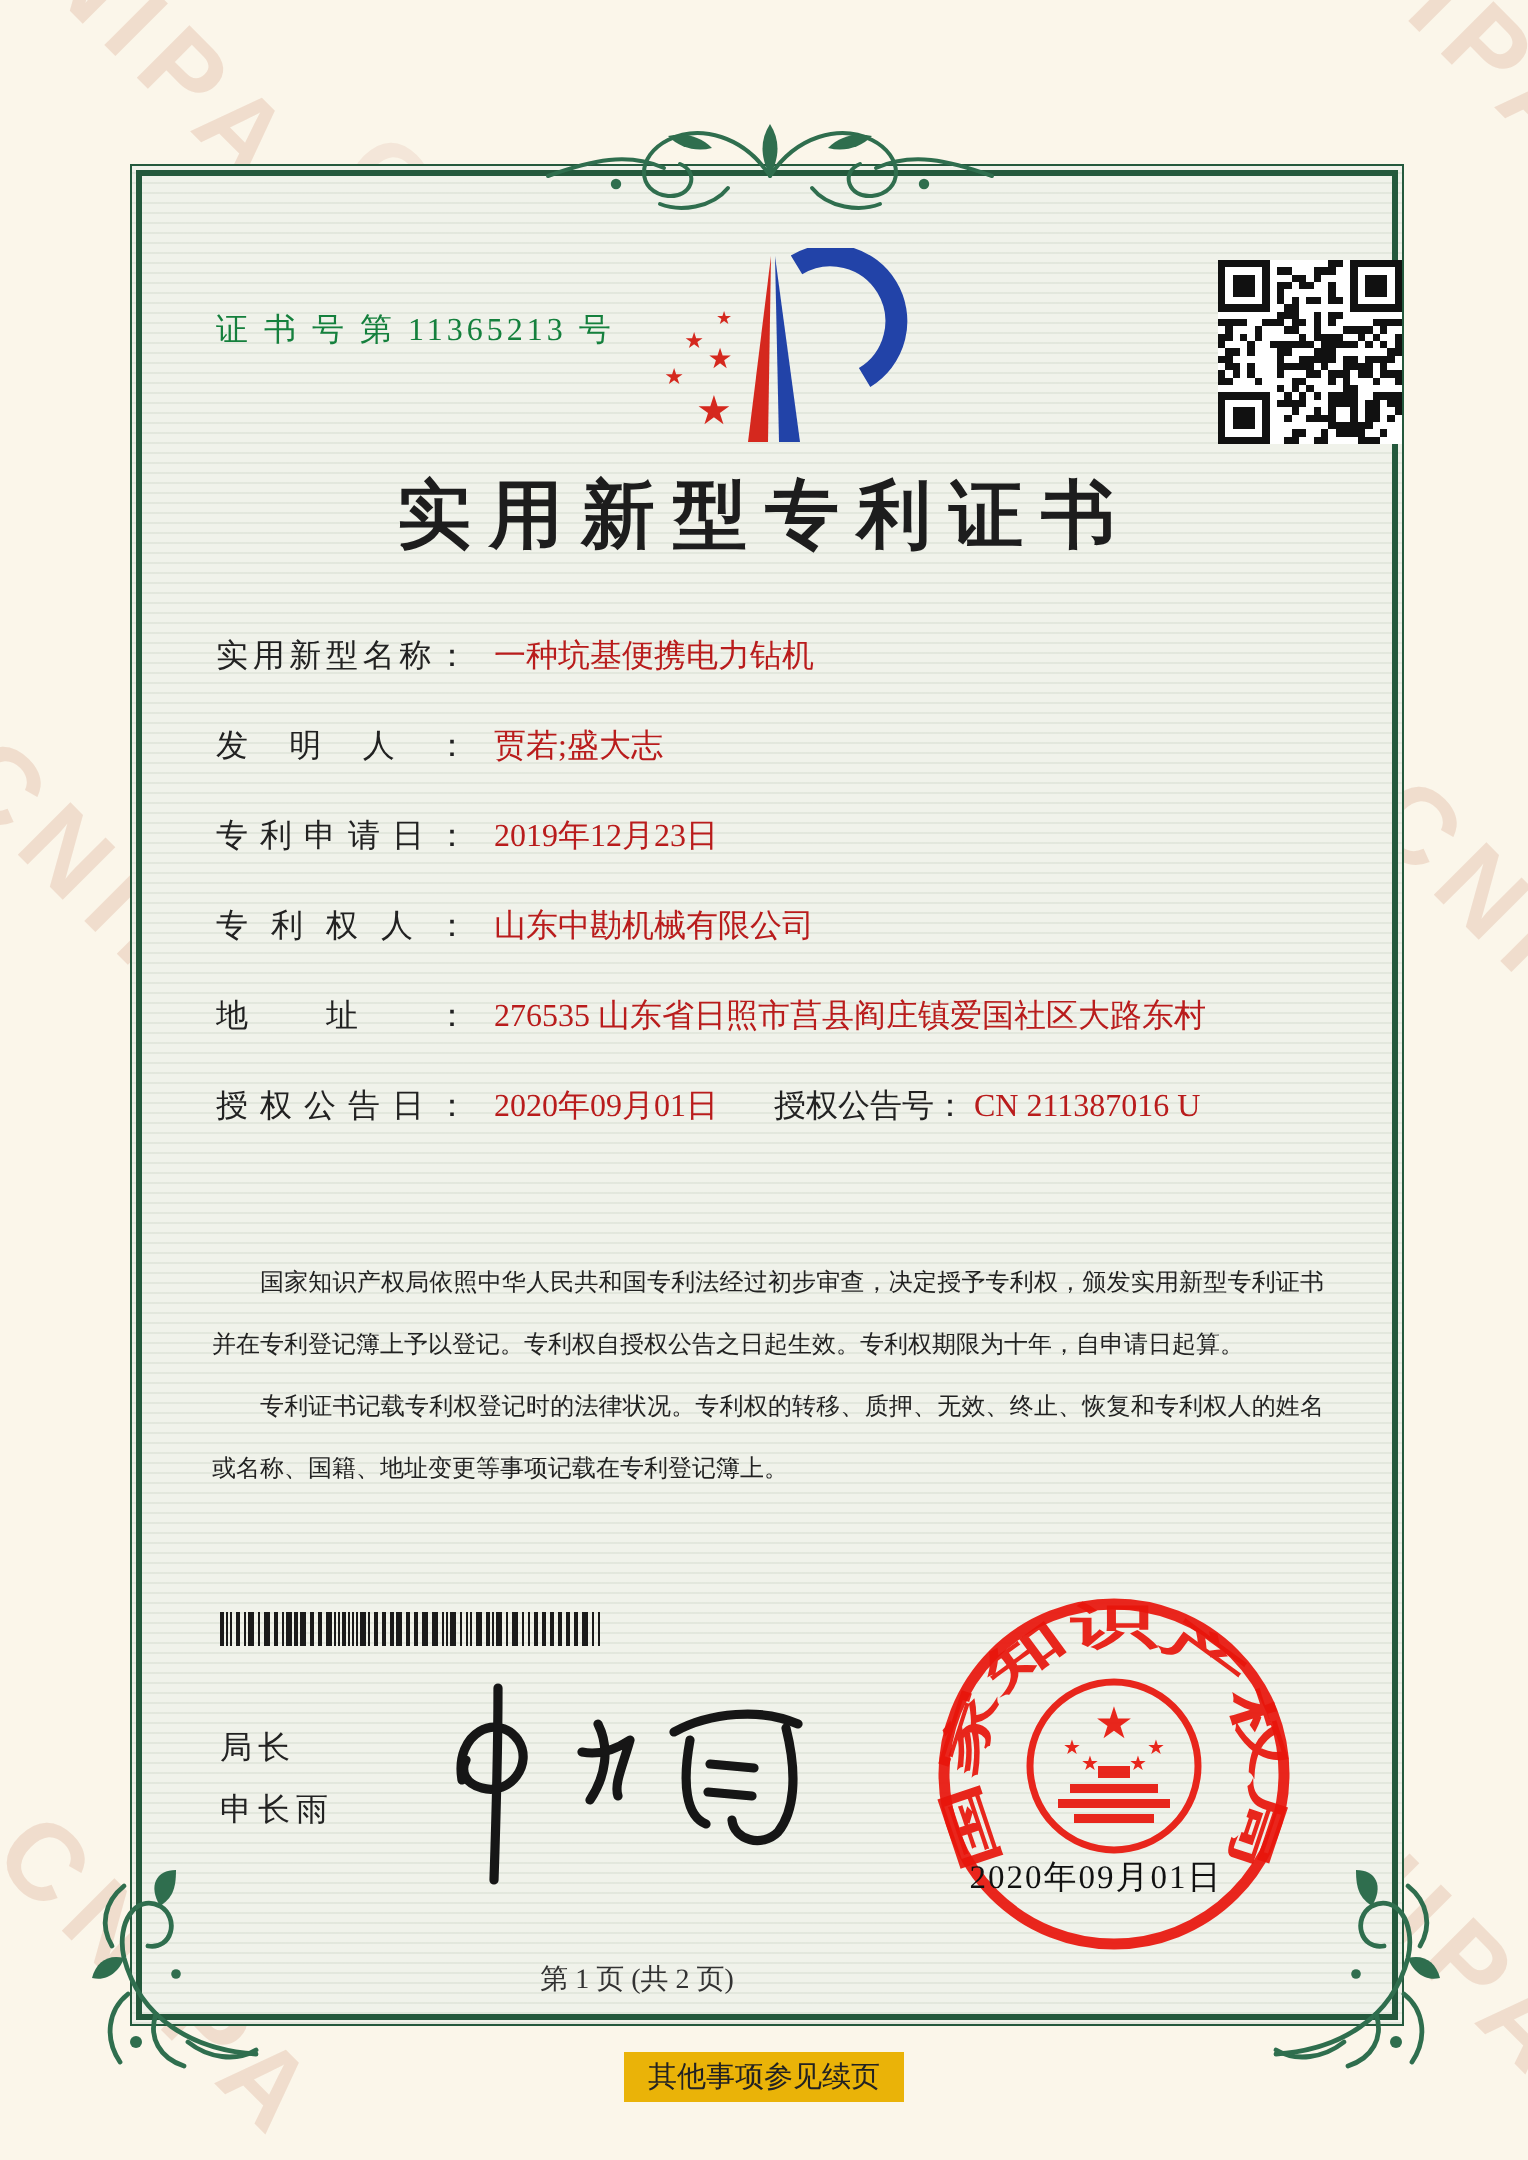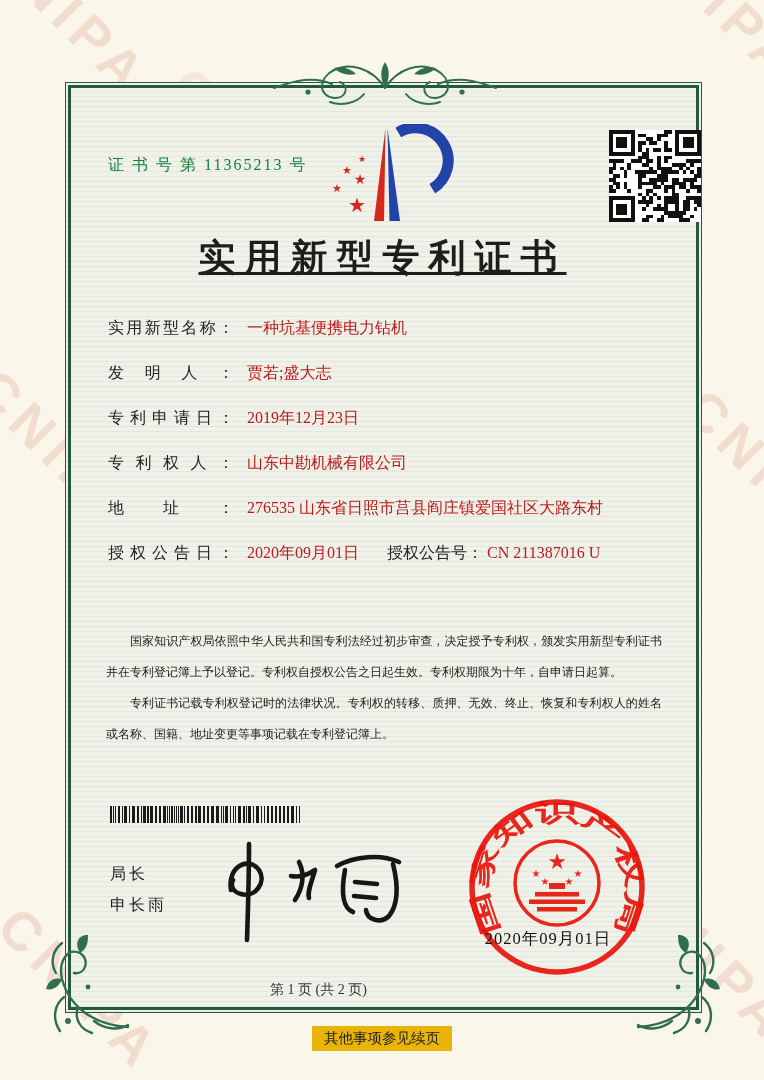--- a/index.html
+++ b/index.html
@@ -15,21 +15,21 @@
 
   
   .frame{position:absolute;left:65px;top:82px;width:635px;height:929px;
          border:1px solid #24593d;background:#f0f2ea;
          background-image:repeating-linear-gradient(0deg,rgba(145,165,140,.14) 0 1px,transparent 1px 5px);}
   .frame::before{content:"";position:absolute;inset:2px;border:3px solid #24593d;pointer-events:none;}
 
   .abs{position:absolute;}
   .cert-no{left:108px;top:131px;font-size:16px;letter-spacing:2px;color:#15803d;margin-top:24px;}
   .title{left:65px;top:233px;width:635px;text-align:center;font-size:37px;font-weight:bold;
-         letter-spacing:9px;color:#1d1d1d;text-decoration:underline;}
+         letter-spacing:9px;color:#1d1d1d;}
 
   .qr-box{left:609px;top:130px;width:92px;height:92px;background:#fdfdfb;padding:0;}
   .qr-box svg{display:block;width:92px;height:92px;}
 
   .logo{left:312px;top:124px;width:150px;height:104px;}
 
   .fields{left:108px;top:318px;width:560px;}
   .row{height:21px;margin-bottom:24px;font-size:16px;white-space:nowrap;}
   .lbl{display:inline-block;width:126px;text-align:justify;text-align-last:justify;color:#222;}
   .val{margin-left:13px;color:#b91c1c;}

